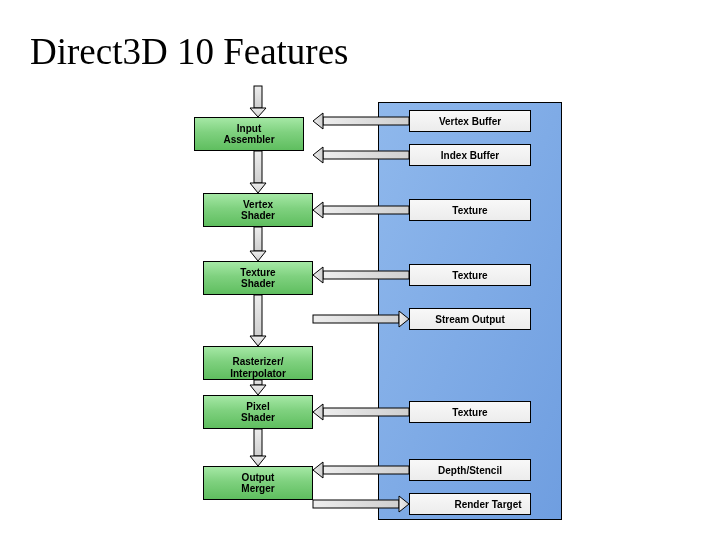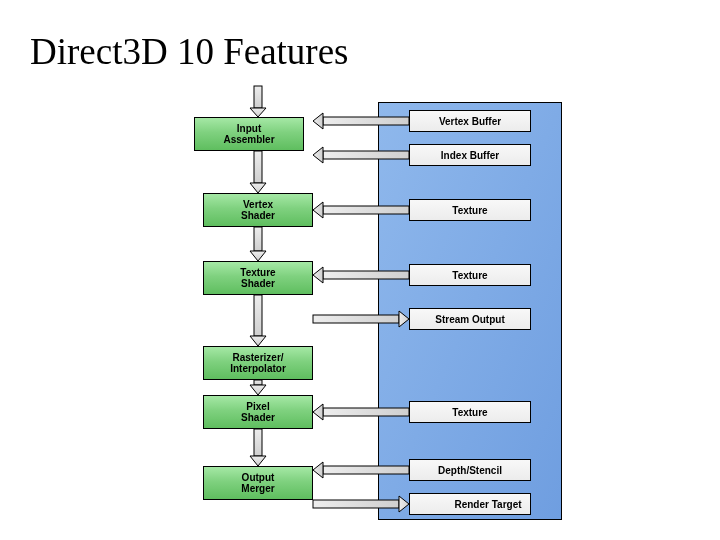--- a/index.html
+++ b/index.html
@@ -75,21 +75,21 @@
 <div class="pipeline-box" style="left:203px; top:193px;">
   <span>Vertex</span>
   <span>Shader</span>
 </div>
 
 <div class="pipeline-box" style="left:203px; top:261px;">
   <span>Texture</span>
   <span>Shader</span>
 </div>
 
-<div class="pipeline-box" style="left:203px; top:346px;">
+<div class="pipeline-box" style="left:203px; top:346px;justify-content:flex-end;">
   <span>Rasterizer/</span>
   <span>Interpolator</span>
 </div>
 
 <div class="pipeline-box" style="left:203px; top:395px;">
   <span>Pixel</span>
   <span>Shader</span>
 </div>
 
 <div class="pipeline-box" style="left:203px; top:466px;">

